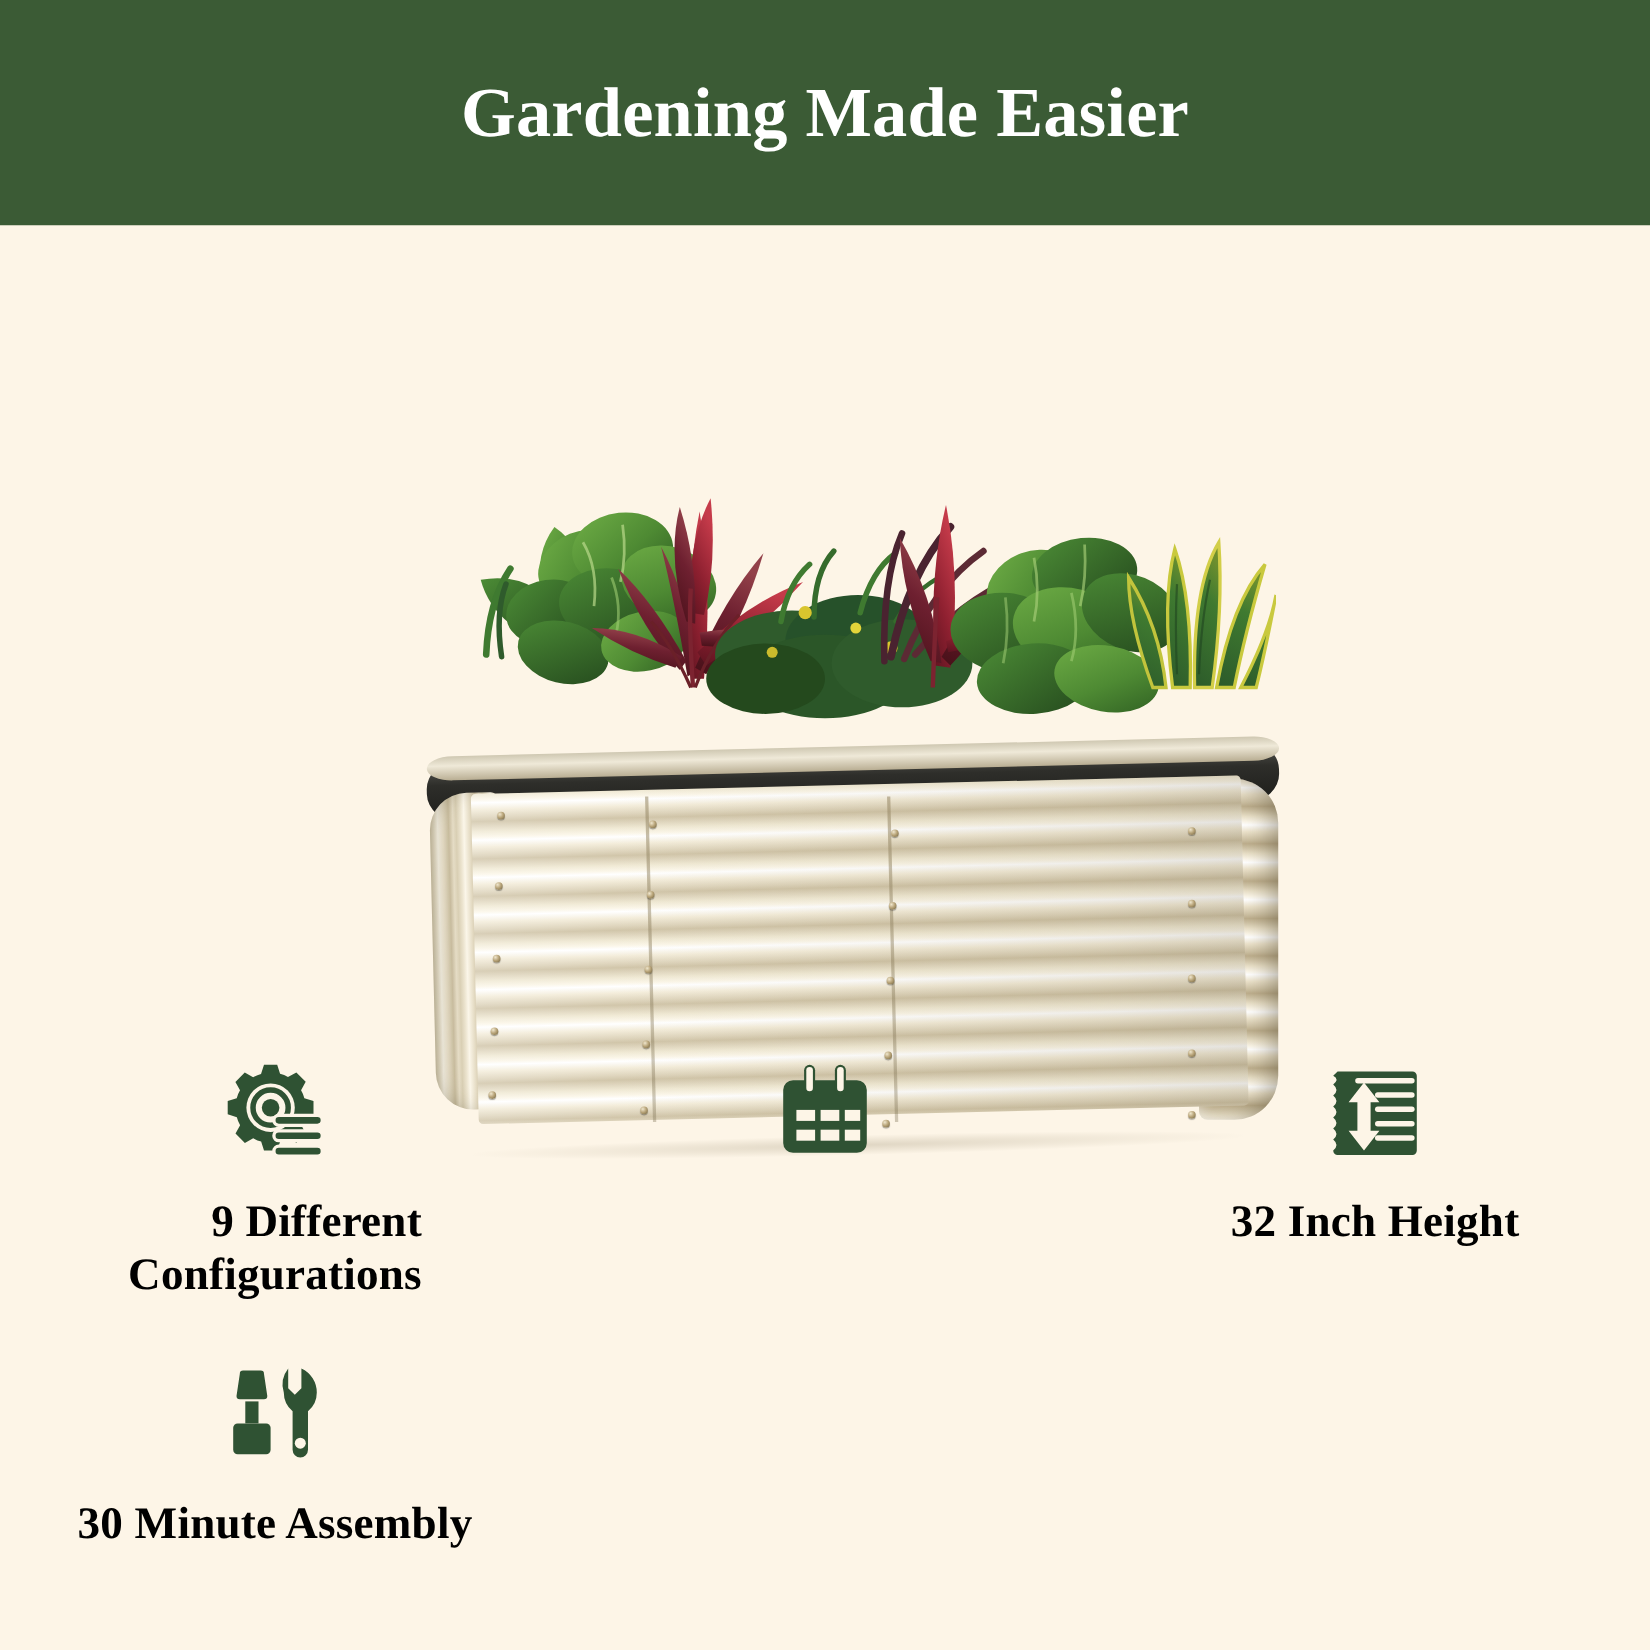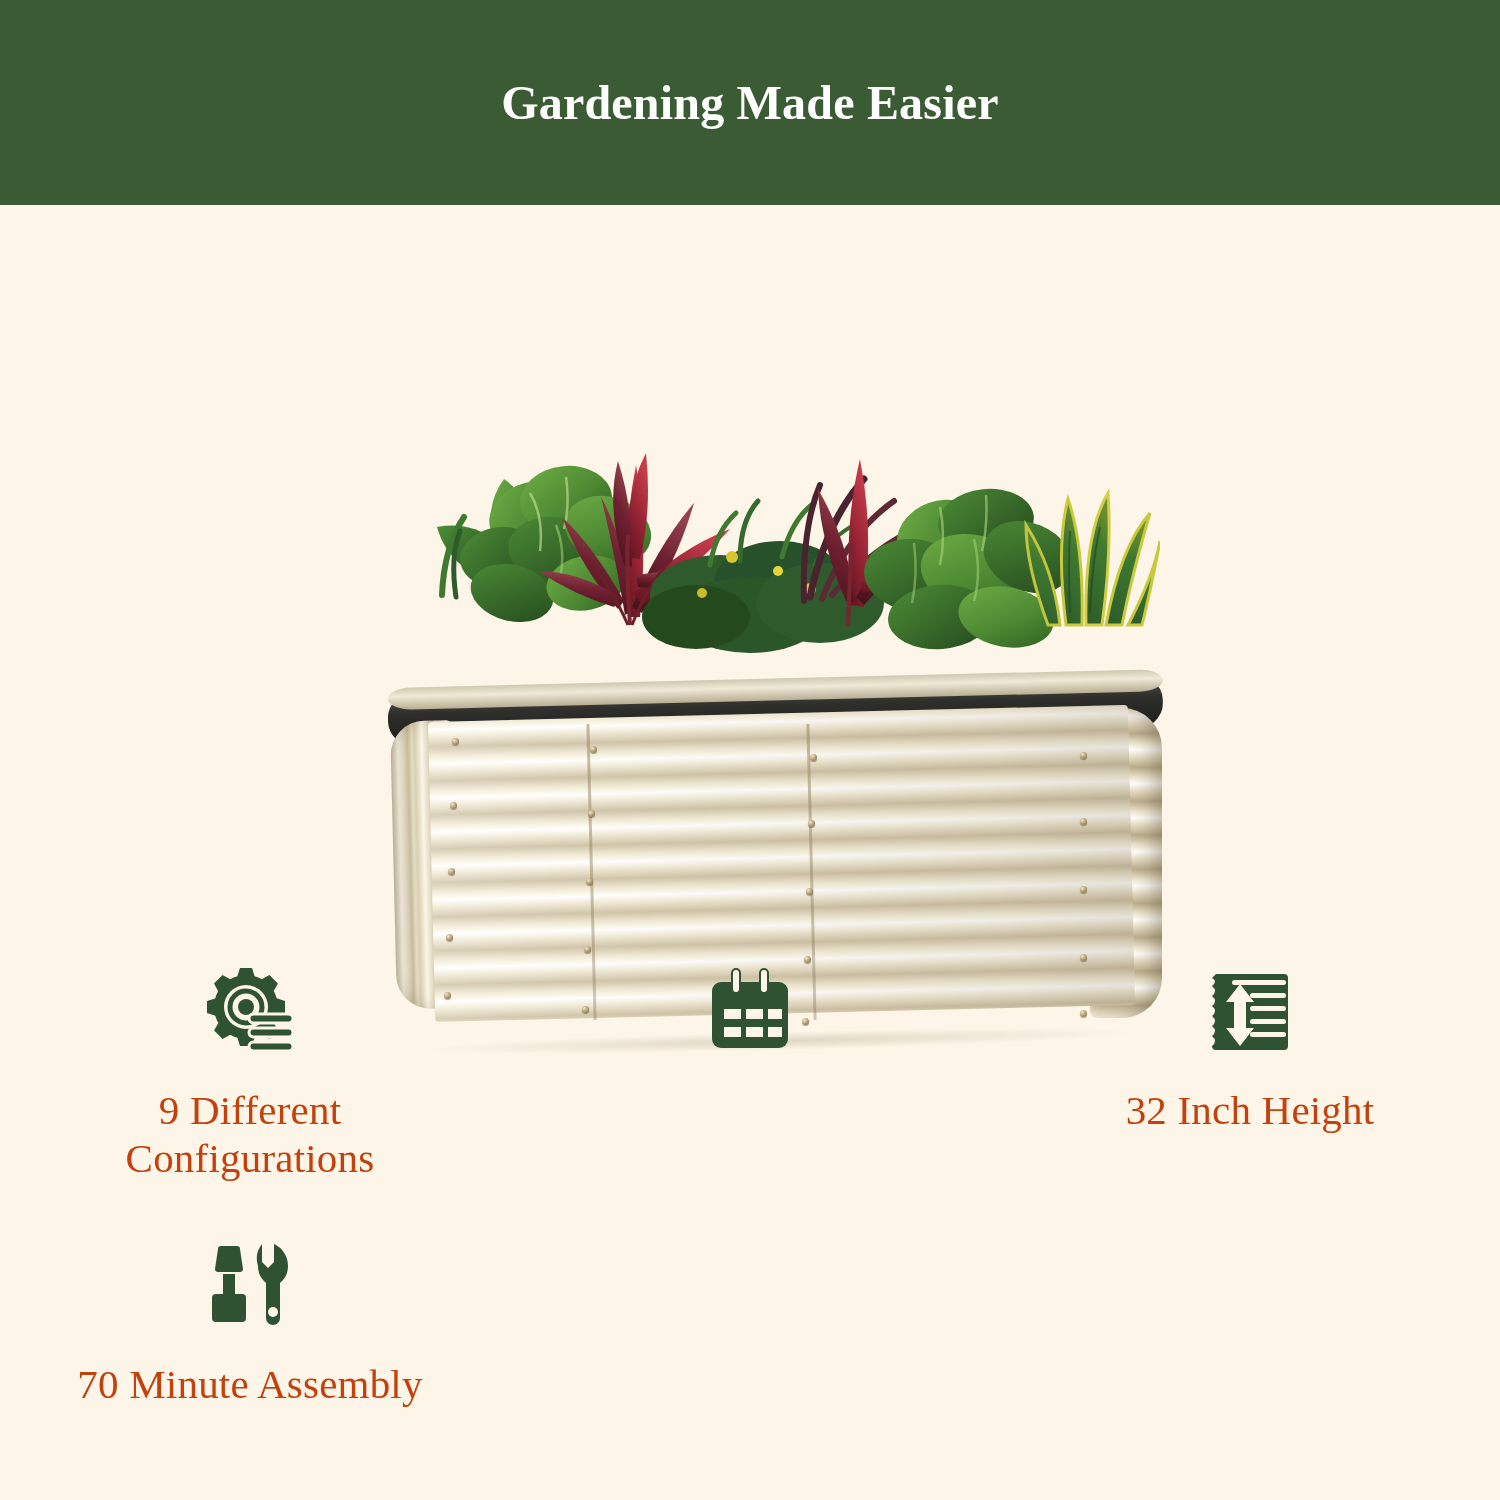--- a/index.html
+++ b/index.html
@@ -16,21 +16,21 @@
     width:1500px;
     height:205px;
     background:#3B5B35;
     display:flex;
     align-items:center;
     justify-content:center;
   }
   #header-title {
     color:#FFFFFF;
     font-family:"Liberation Serif", serif;
-    font-size:48px;
+    font-size:64px;
     font-weight:700;
     letter-spacing:0.2px;
     line-height:1;
     text-align:center;
   }
 
   
   #hero {
     position:relative;
     width:1500px;
@@ -214,27 +214,28 @@
   .feature-icon {
     width:104px;
     height:104px;
     display:flex;
     align-items:center;
     justify-content:center;
     margin-bottom:22px;
   }
   .feature-icon svg { display:block; }
   .feature-label {
-    color:#c2410c;
+    color:#000000;
     font-family:"Liberation Serif", serif;
     font-size:41px;
-    font-weight:400;
+    font-weight:700;
     line-height:1.18;
     letter-spacing:0.2px;
     max-width:400px;
+    text-align:right;
   }
   .row2 .feature-icon { margin-bottom:26px; }
 </style>
 </head>
 <body>
 
 <div id="header">
   <h1 id="header-title">Gardening Made Easier</h1>
 </div>
 
@@ -464,17 +465,17 @@
   <div class="feature row2">
     <div class="feature-icon">
       <svg width="96" height="96" viewBox="0 0 96 96" fill="#2F5233">
         <path d="M19 12 h16 a3 3 0 0 1 3 3 l3 20 a3 3 0 0 1 -3 3 H16 a3 3 0 0 1 -3 -3 l3 -20 a3 3 0 0 1 3 -3 Z"></path>
         <rect x="21" y="40" width="12" height="20"></rect>
         <path d="M14 60 h26 a4 4 0 0 1 4 4 v20 a4 4 0 0 1 -4 4 H14 a4 4 0 0 1 -4 -4 V64 a4 4 0 0 1 4 -4 Z"></path>
         <path d="M60 10 v18 l6 6 6 -6 V10 a24 24 0 0 1 14 22 a22 22 0 0 1 -8 17 v35 a7 7 0 0 1 -14 0 V49 a22 22 0 0 1 -8 -17 a24 24 0 0 1 4 -22 Z"></path>
         <circle cx="71" cy="78" r="5" fill="#FDF5E7"></circle>
       </svg>
     </div>
-    <div class="feature-label">70 Minute Assembly</div>
+    <div class="feature-label">30 Minute Assembly</div>
   </div>
 
 
 </div>
 
 </body></html>

